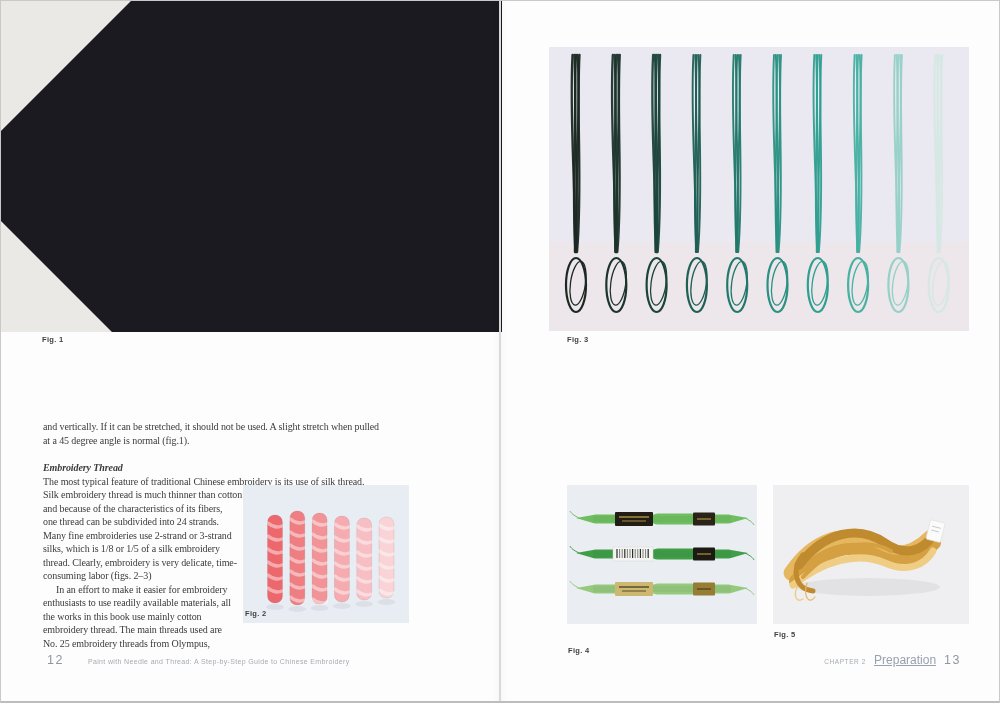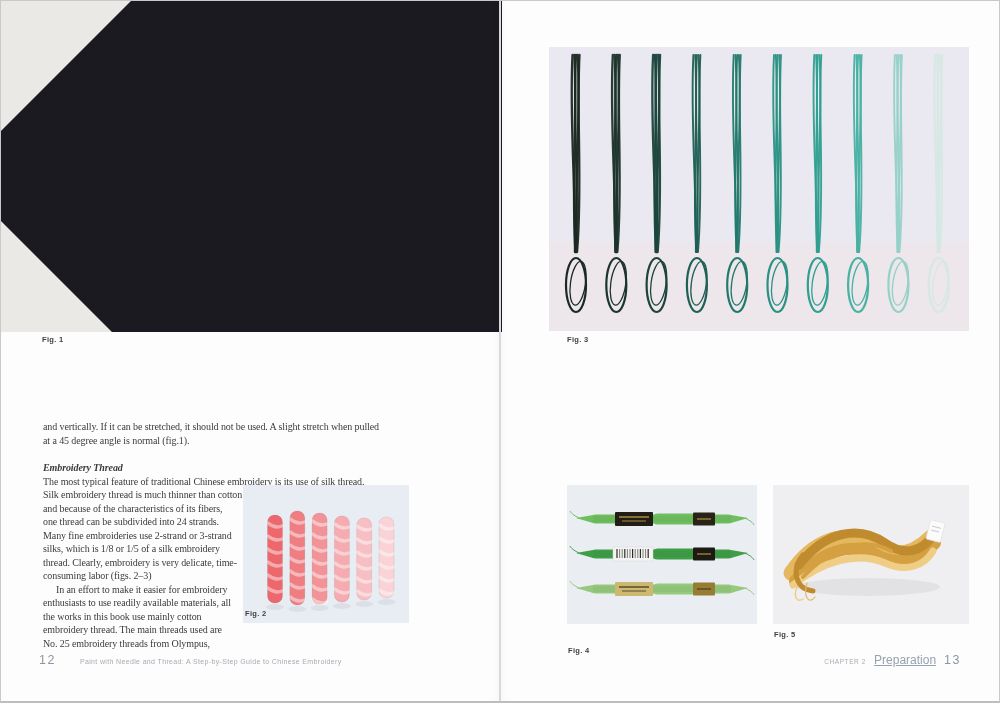--- a/index.html
+++ b/index.html
@@ -124,21 +124,21 @@
           <path d="M136.5,40 Q143.5,46 150.5,43" stroke="rgba(255,255,255,0.45)" stroke-width="3.5" fill="none" stroke-linecap="round"></path>
           <path d="M136.5,53 Q143.5,59 150.5,56" stroke="rgba(255,255,255,0.45)" stroke-width="3.5" fill="none" stroke-linecap="round"></path>
           <path d="M136.5,66 Q143.5,72 150.5,69" stroke="rgba(255,255,255,0.45)" stroke-width="3.5" fill="none" stroke-linecap="round"></path>
           <path d="M136.5,79 Q143.5,85 150.5,82" stroke="rgba(255,255,255,0.45)" stroke-width="3.5" fill="none" stroke-linecap="round"></path>
           <path d="M136.5,92 Q143.5,98 150.5,95" stroke="rgba(255,255,255,0.45)" stroke-width="3.5" fill="none" stroke-linecap="round"></path>
           <path d="M136.5,105 Q143.5,111 150.5,108" stroke="rgba(255,255,255,0.45)" stroke-width="3.5" fill="none" stroke-linecap="round"></path>
           <rect x="136" y="32" width="15" height="81" rx="7" fill="none" stroke="rgba(0,0,0,0.07)"></rect>
         </svg></div>
     <div class="cap" style="left:244px;top:608px;">Fig. 2</div>
 
-    <div class="footer" style="left:38px;top:652px;gap:6px;">
+    <div class="footer" style="left:46px;top:652px;gap:6px;">
       <span class="pageno">12</span>
       <span class="ftitle">Paint with Needle and Thread: A Step-by-Step Guide to Chinese Embroidery</span>
     </div>
   </div>
 
   <div class="page page-right">
 
     <div class="photo" style="left:48px;top:46px;width:420px;height:284px;" id="fig3"><svg viewBox="0 0 420 284" width="420" height="284">
           <rect x="0" y="0" width="420" height="284" fill="#eae8f0"></rect>
           <rect x="0" y="195" width="420" height="89" fill="rgba(238,227,230,0.55)"></rect>

